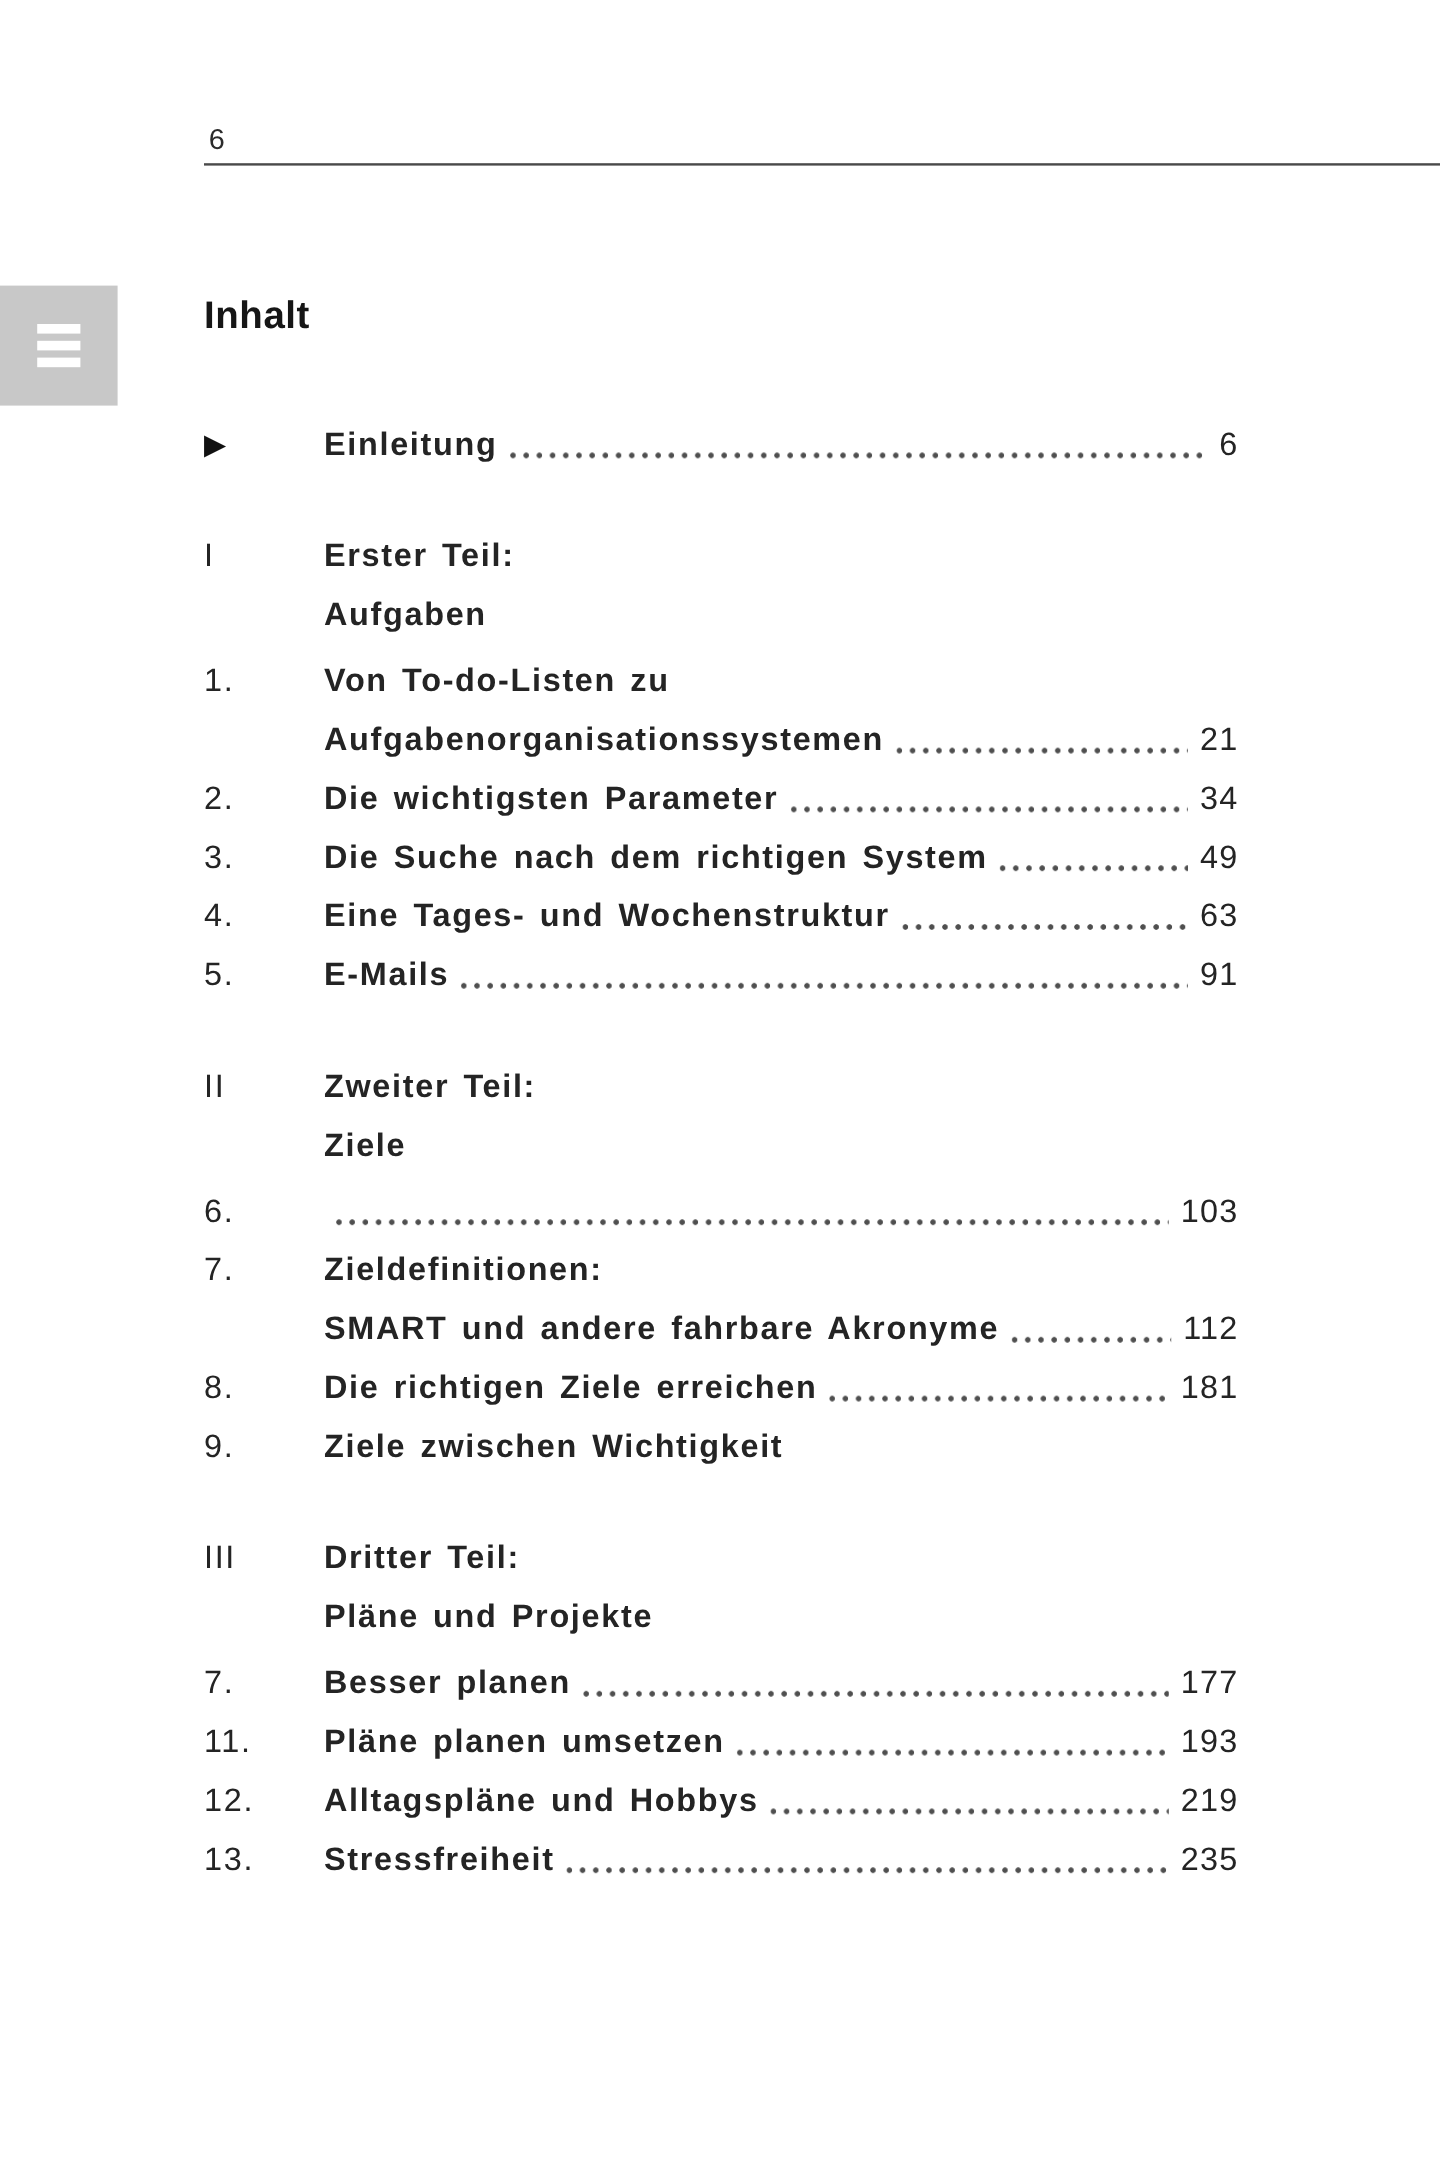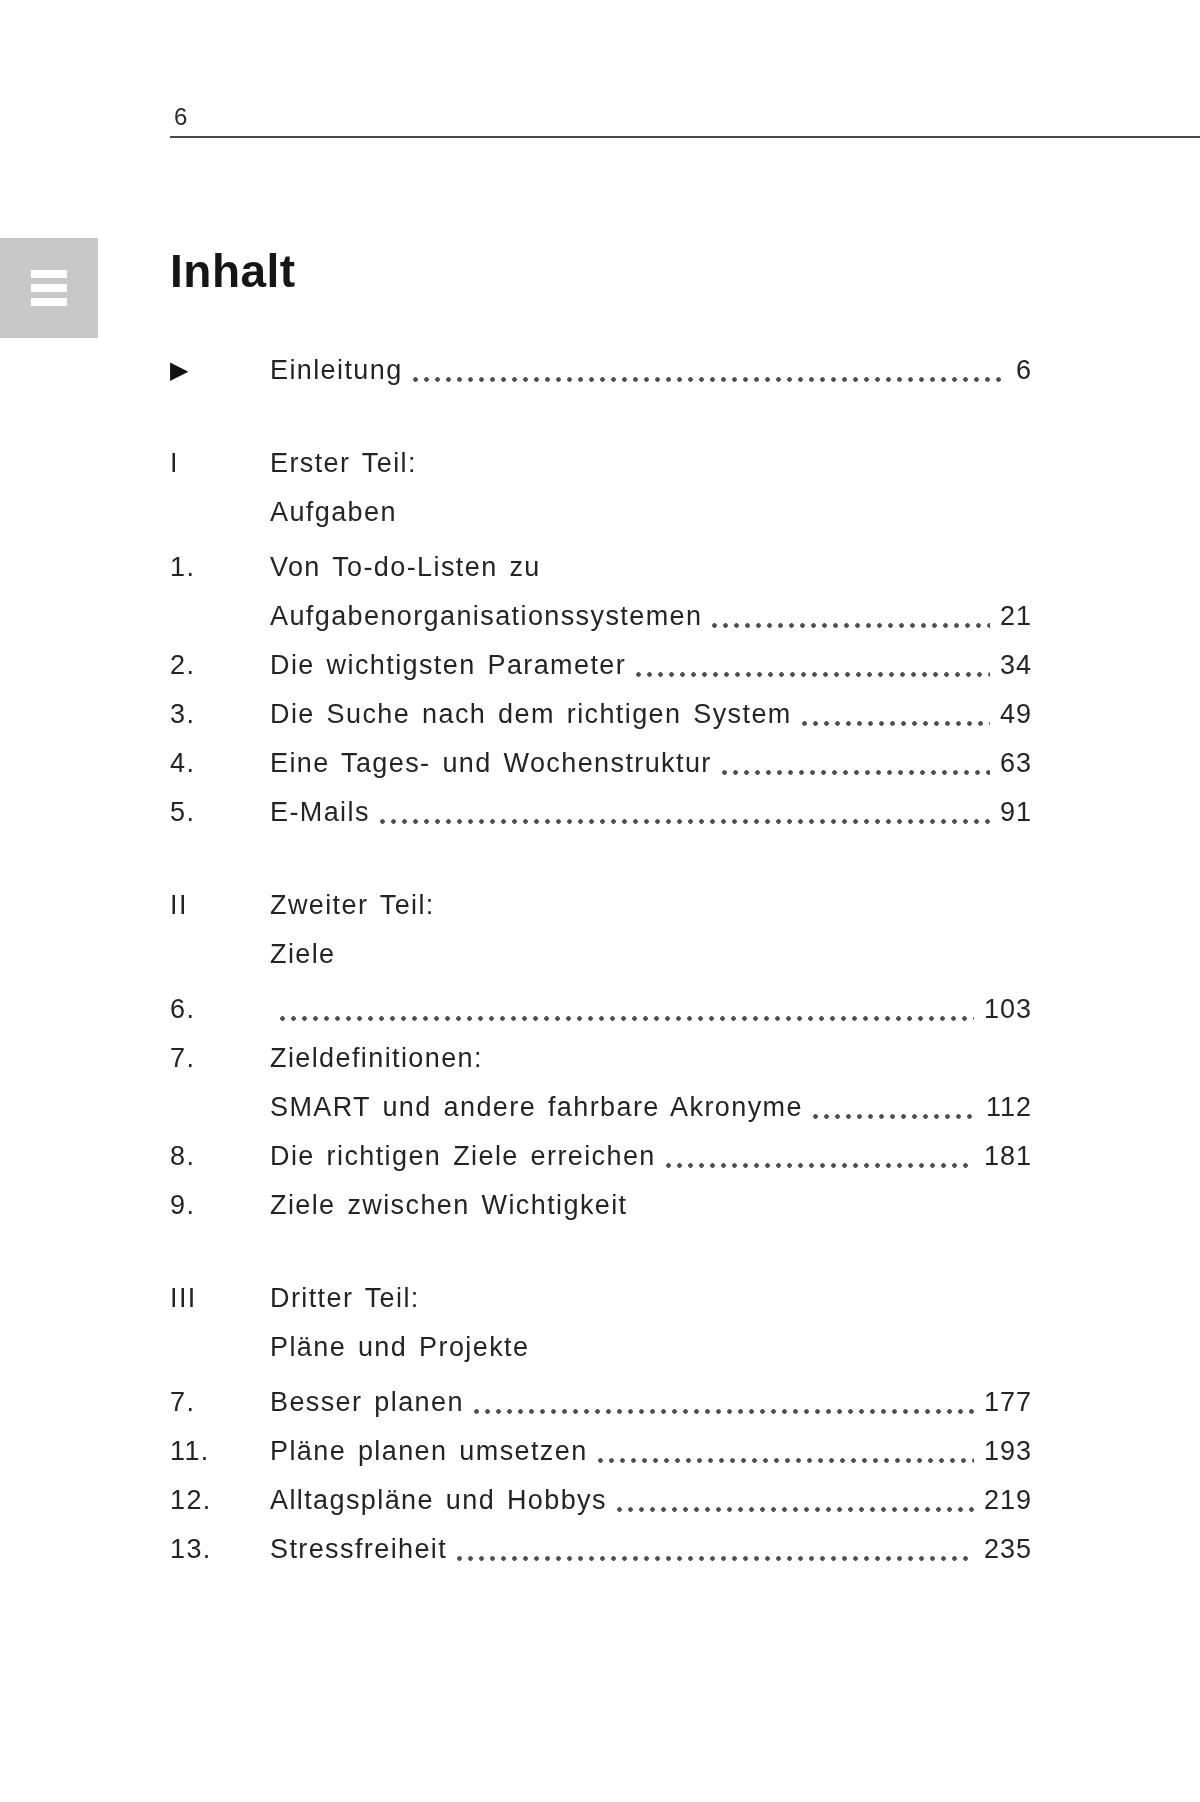--- a/index.html
+++ b/index.html
@@ -50,21 +50,21 @@
     width: 36px;
     height: 8px;
     background: #ffffff;
   }
 
   
   .content-heading {
     position: absolute;
     left: 170px;
     top: 244px;
-    font-size: 46px;
+    font-size: 32px;
     font-weight: 700;
     color: #161616;
     letter-spacing: 0.5px;
   }
 
   
   .toc {
     position: absolute;
     left: 170px;
     top: 346px;
@@ -79,21 +79,21 @@
   .marker {
     flex: none;
     width: 100px;
     line-height: 49px;
     white-space: nowrap;
   }
   .marker.triangle { font-family: "DejaVu Sans", sans-serif; font-size: 24px; color: #111111; }
   .content { flex: 1 1 auto; min-width: 0; }
   .line { line-height: 49px; white-space: nowrap; }
   .line-last { display: flex; white-space: nowrap; }
-  .t { white-space: nowrap; }
+  .t { white-space: nowrap; font-weight: bold; }
   .leader { flex: 1 1 auto; min-width: 22px; position: relative; }
   .leader::after {
     content: "";
     position: absolute;
     left: 10px;
     right: 10px;
     bottom: 13px;
     height: 5px;
     background-image: radial-gradient(circle at 2.5px 2.5px, #4f4f4f 2px, rgba(0,0,0,0) 2.6px);
     background-size: 11px 5px;

